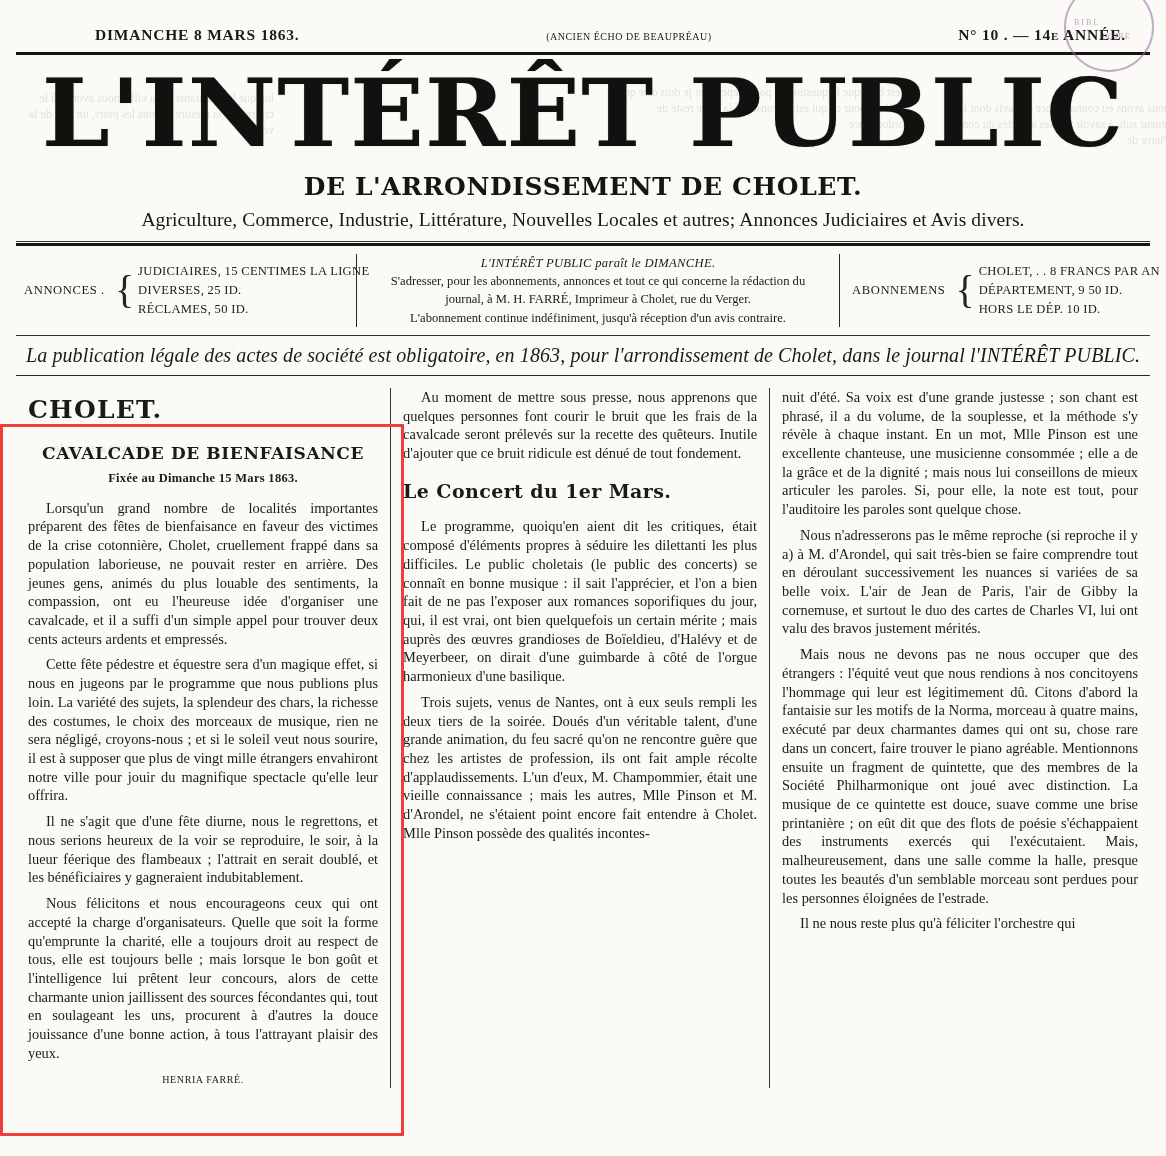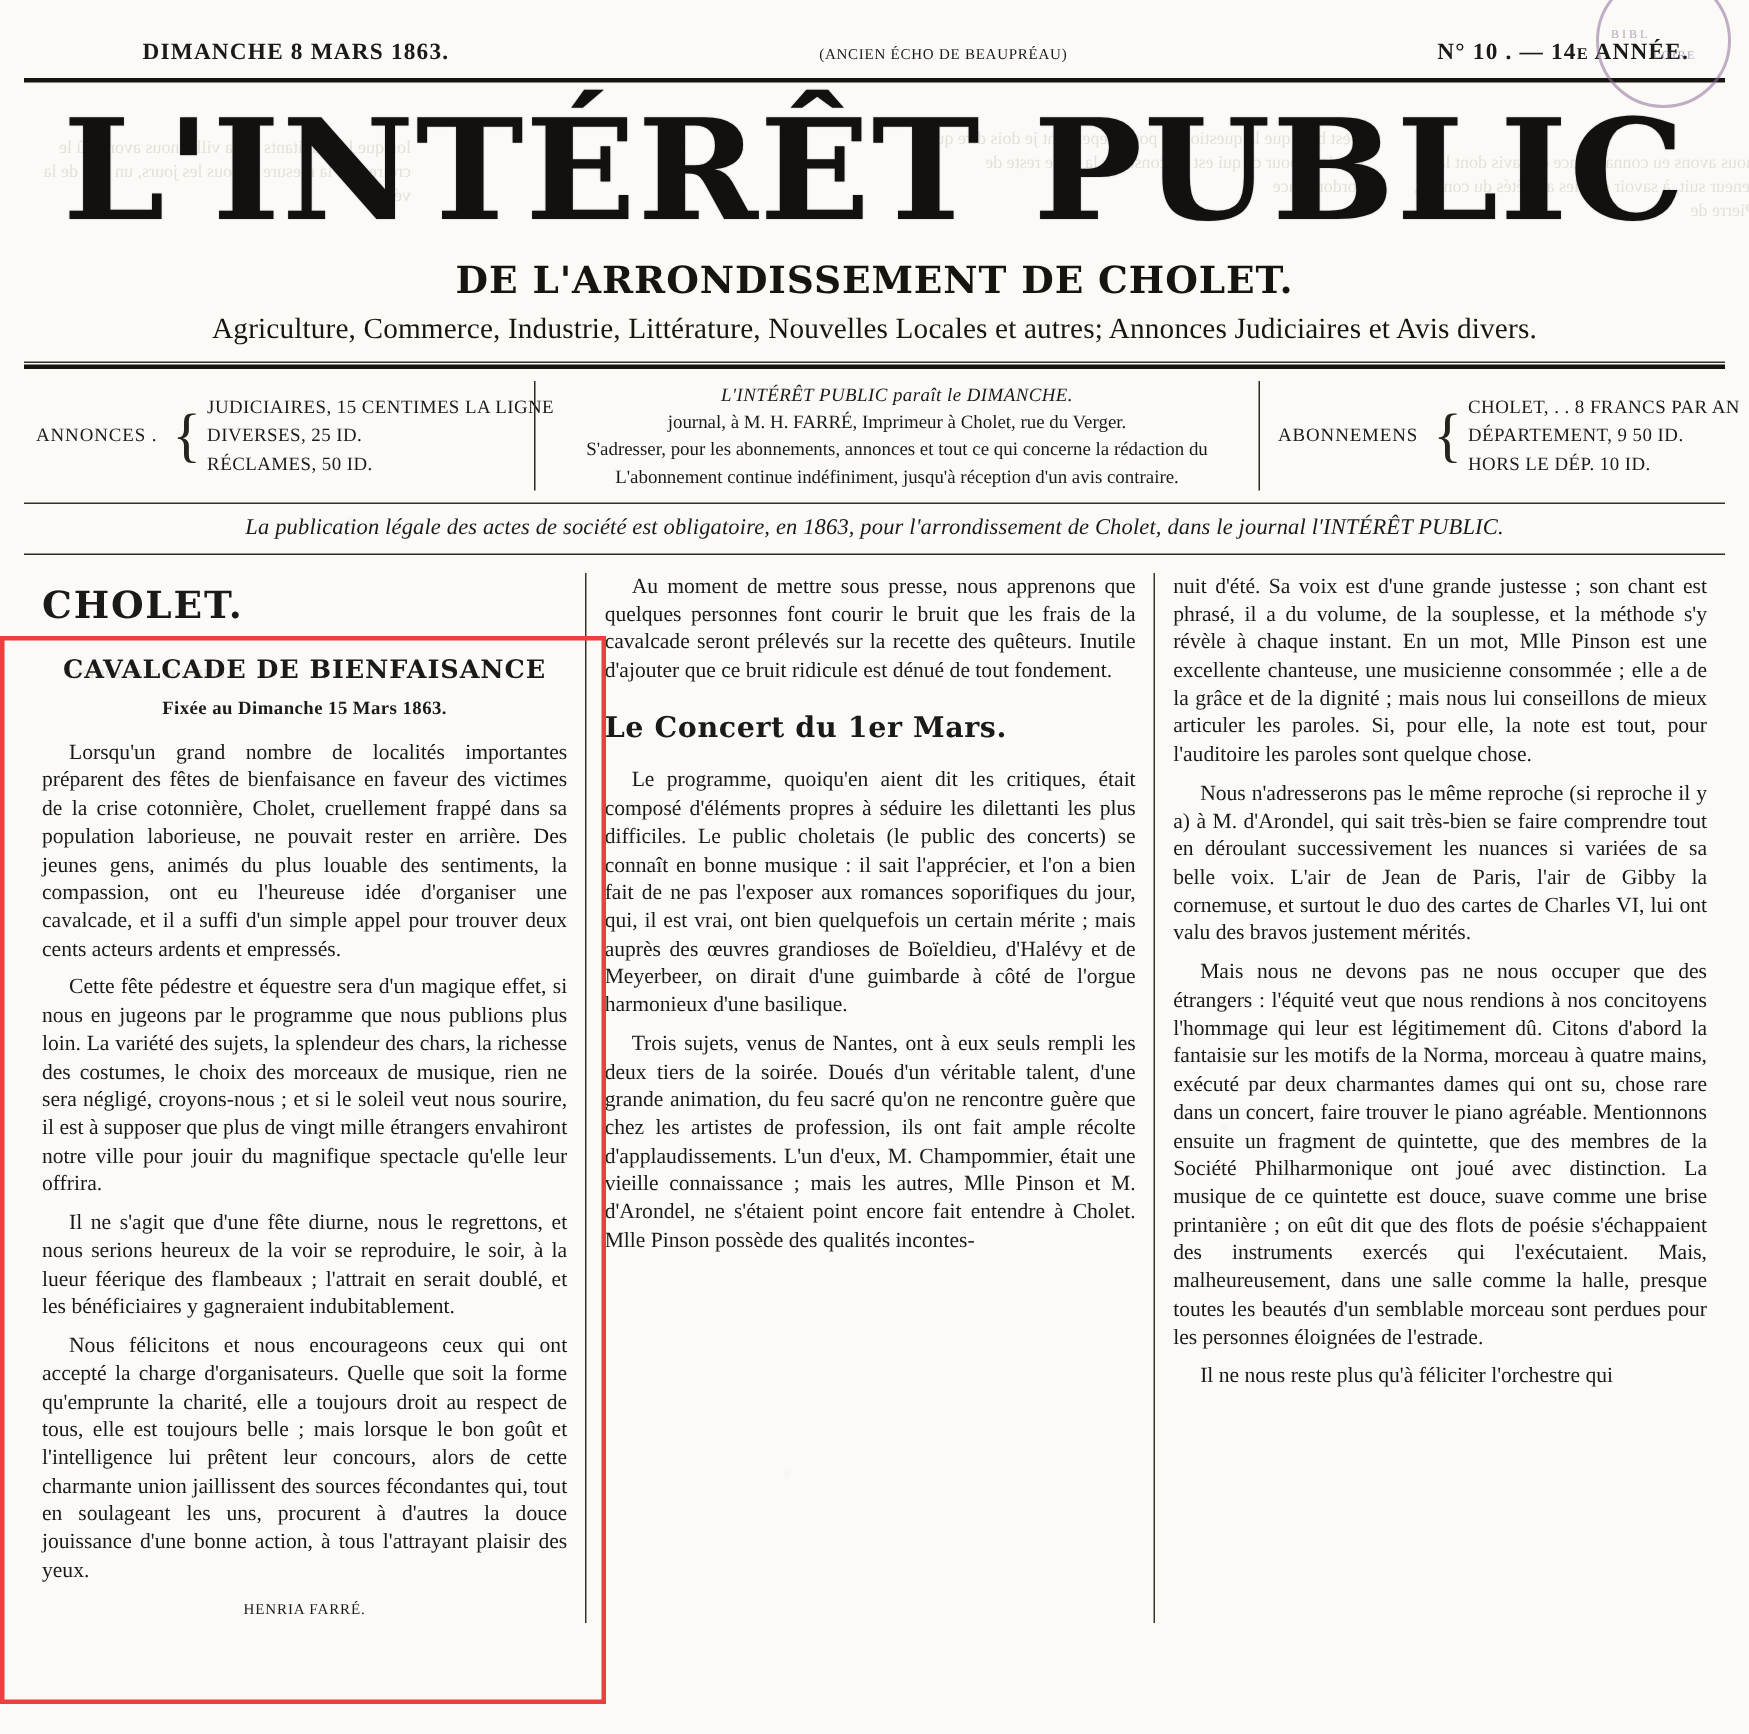--- a/index.html
+++ b/index.html
@@ -145,21 +145,21 @@
     font-style: italic;
     letter-spacing: 0.3px;
   }
   .sep-v {
     border-left: 1px solid #2b2922;
     margin: 0 4px;
   }
   .legal {
     text-align: center;
     font-style: italic;
-    font-size: 15px;
+    font-size: 20px;
     padding: 8px 0 8px 0;
     letter-spacing: 0.1px;
   }
 
   
   .cols {
     display: flex;
     margin: 0 6px;
     border-top: 1px solid #2b2922;
     padding-top: 12px;
@@ -303,22 +303,22 @@
         <span class="brace">{</span>
         <span class="band-lines">
           <div>JUDICIAIRES, 15 CENTIMES LA LIGNE</div>
           <div>DIVERSES,    25        ID.</div>
           <div>RÉCLAMES,   50        ID.</div>
         </span>
       </div>
       <div class="sep-v"></div>
       <div class="band-col band-center">
         <div class="bc-title">L'INTÉRÊT PUBLIC paraît le DIMANCHE.</div>
+        <div>S'adresser, pour les abonnements, annonces et tout ce qui concerne la rédaction du</div>
         <div>journal, à M. H. FARRÉ, Imprimeur à Cholet, rue du Verger.</div>
-        <div>S'adresser, pour les abonnements, annonces et tout ce qui concerne la rédaction du</div>
         <div>L'abonnement continue indéfiniment, jusqu'à réception d'un avis contraire.</div>
       </div>
       <div class="sep-v"></div>
       <div class="band-col band-right">
         <span class="band-label">ABONNEMENS</span>
         <span class="brace">{</span>
         <span class="band-lines">
           <div>CHOLET, . .   8  FRANCS PAR AN</div>
           <div>DÉPARTEMENT,  9  50  ID.</div>
           <div>HORS LE DÉP.  10       ID.</div>

